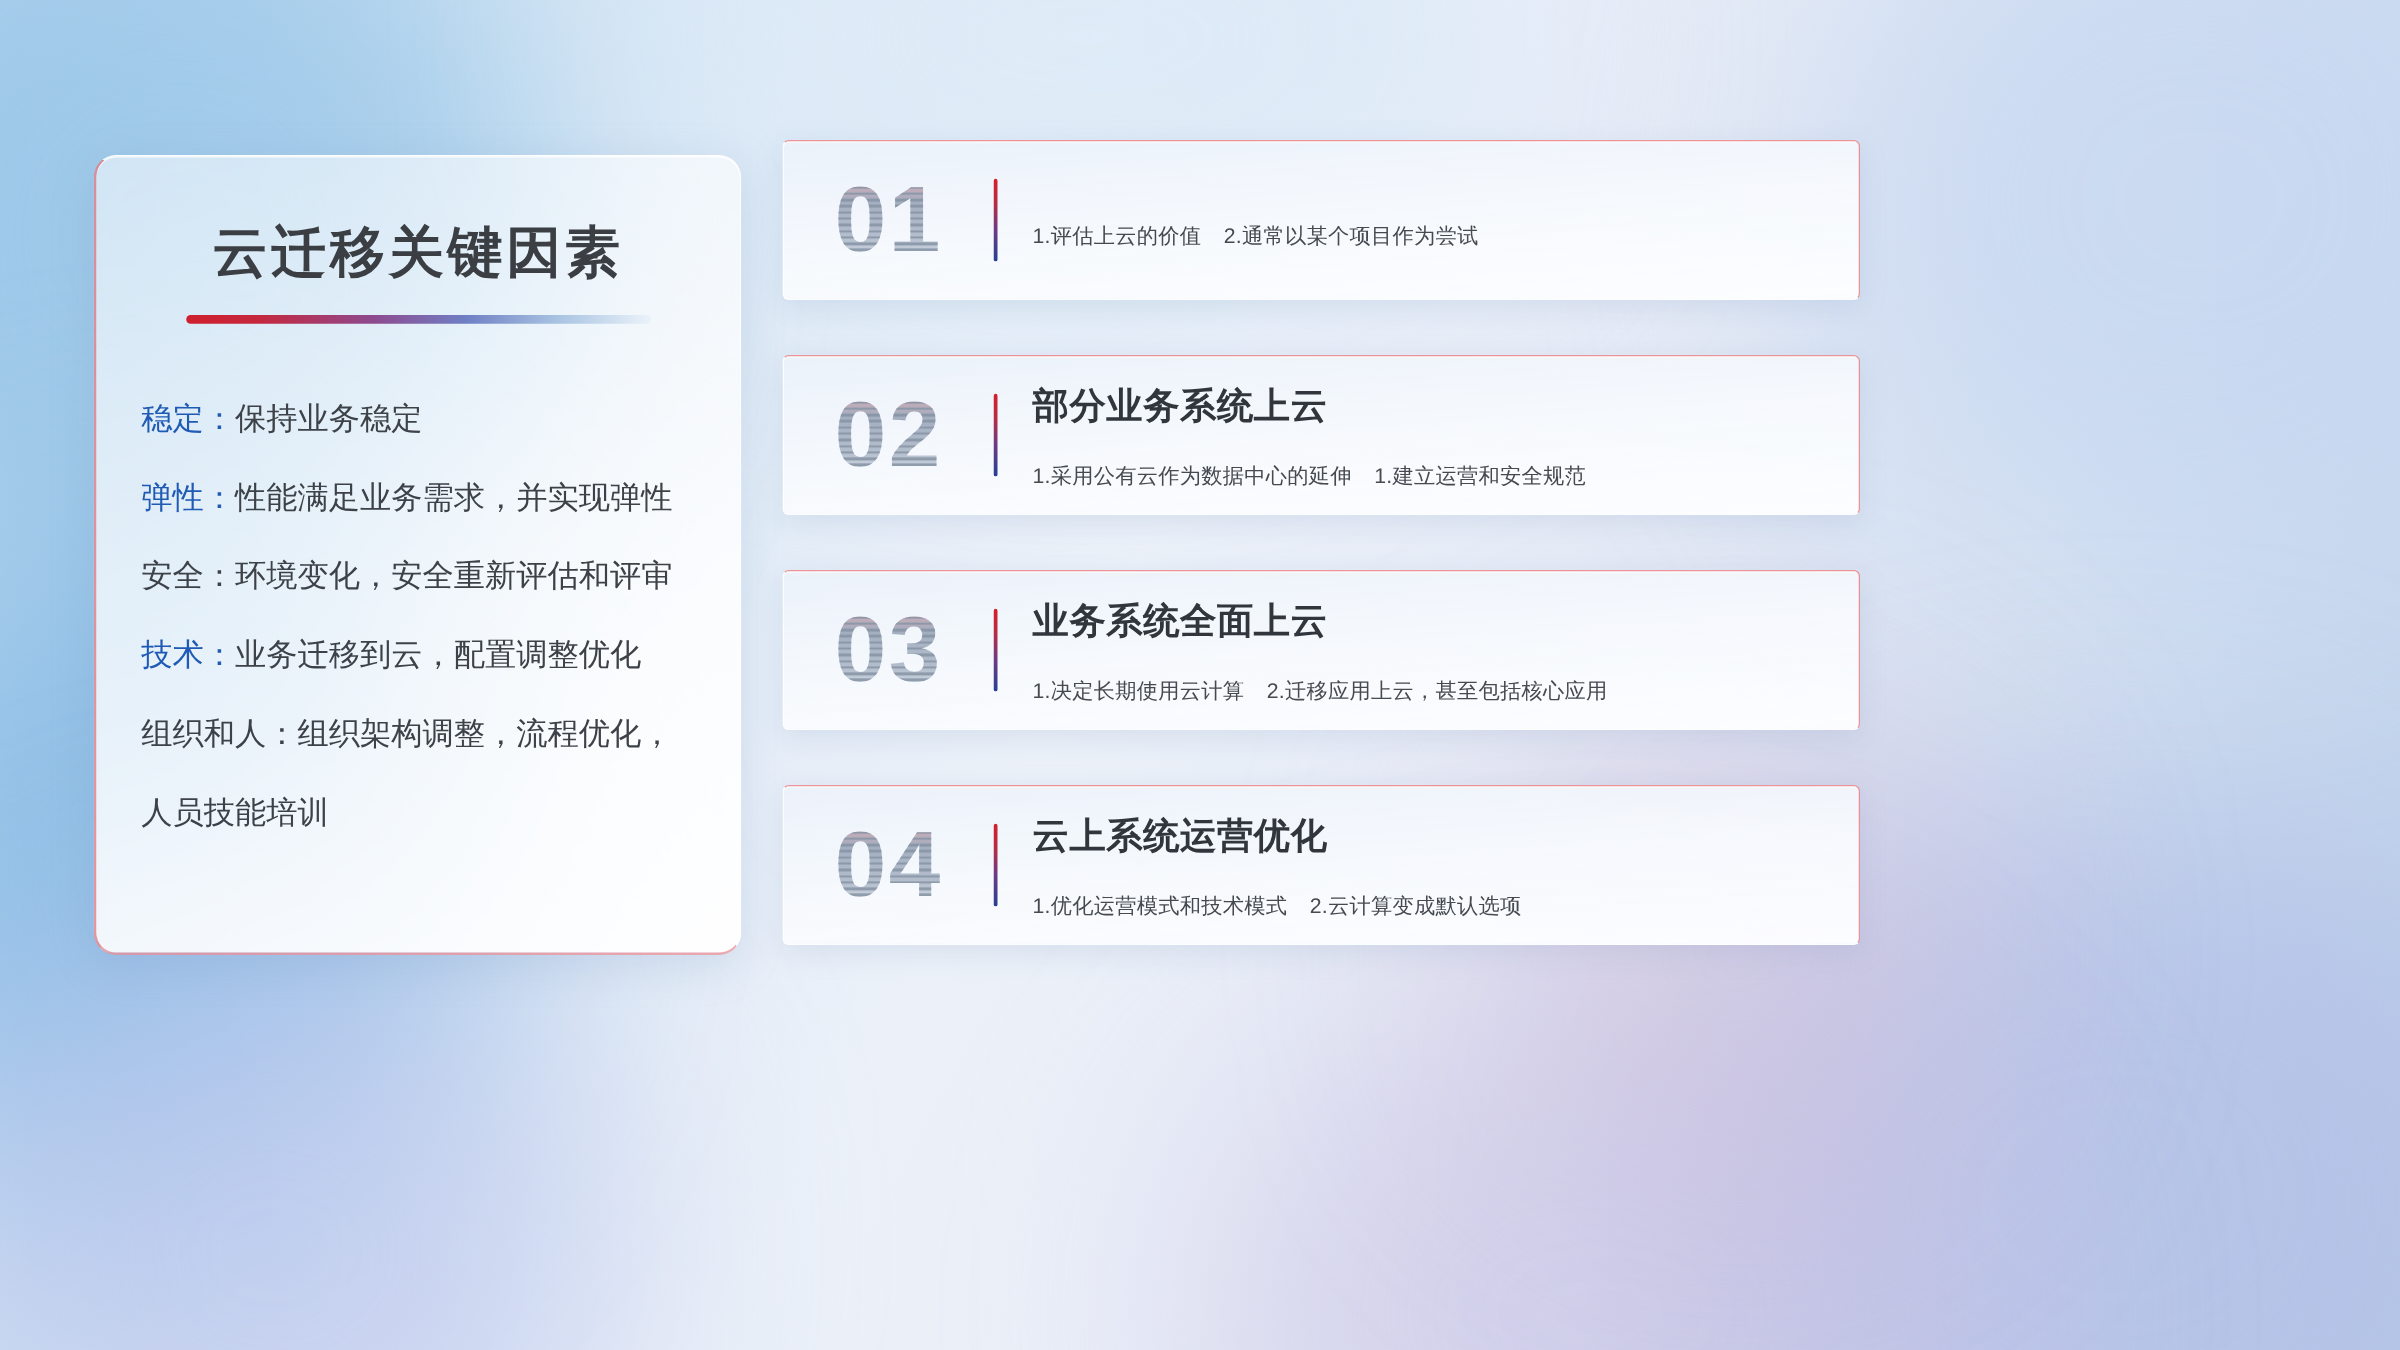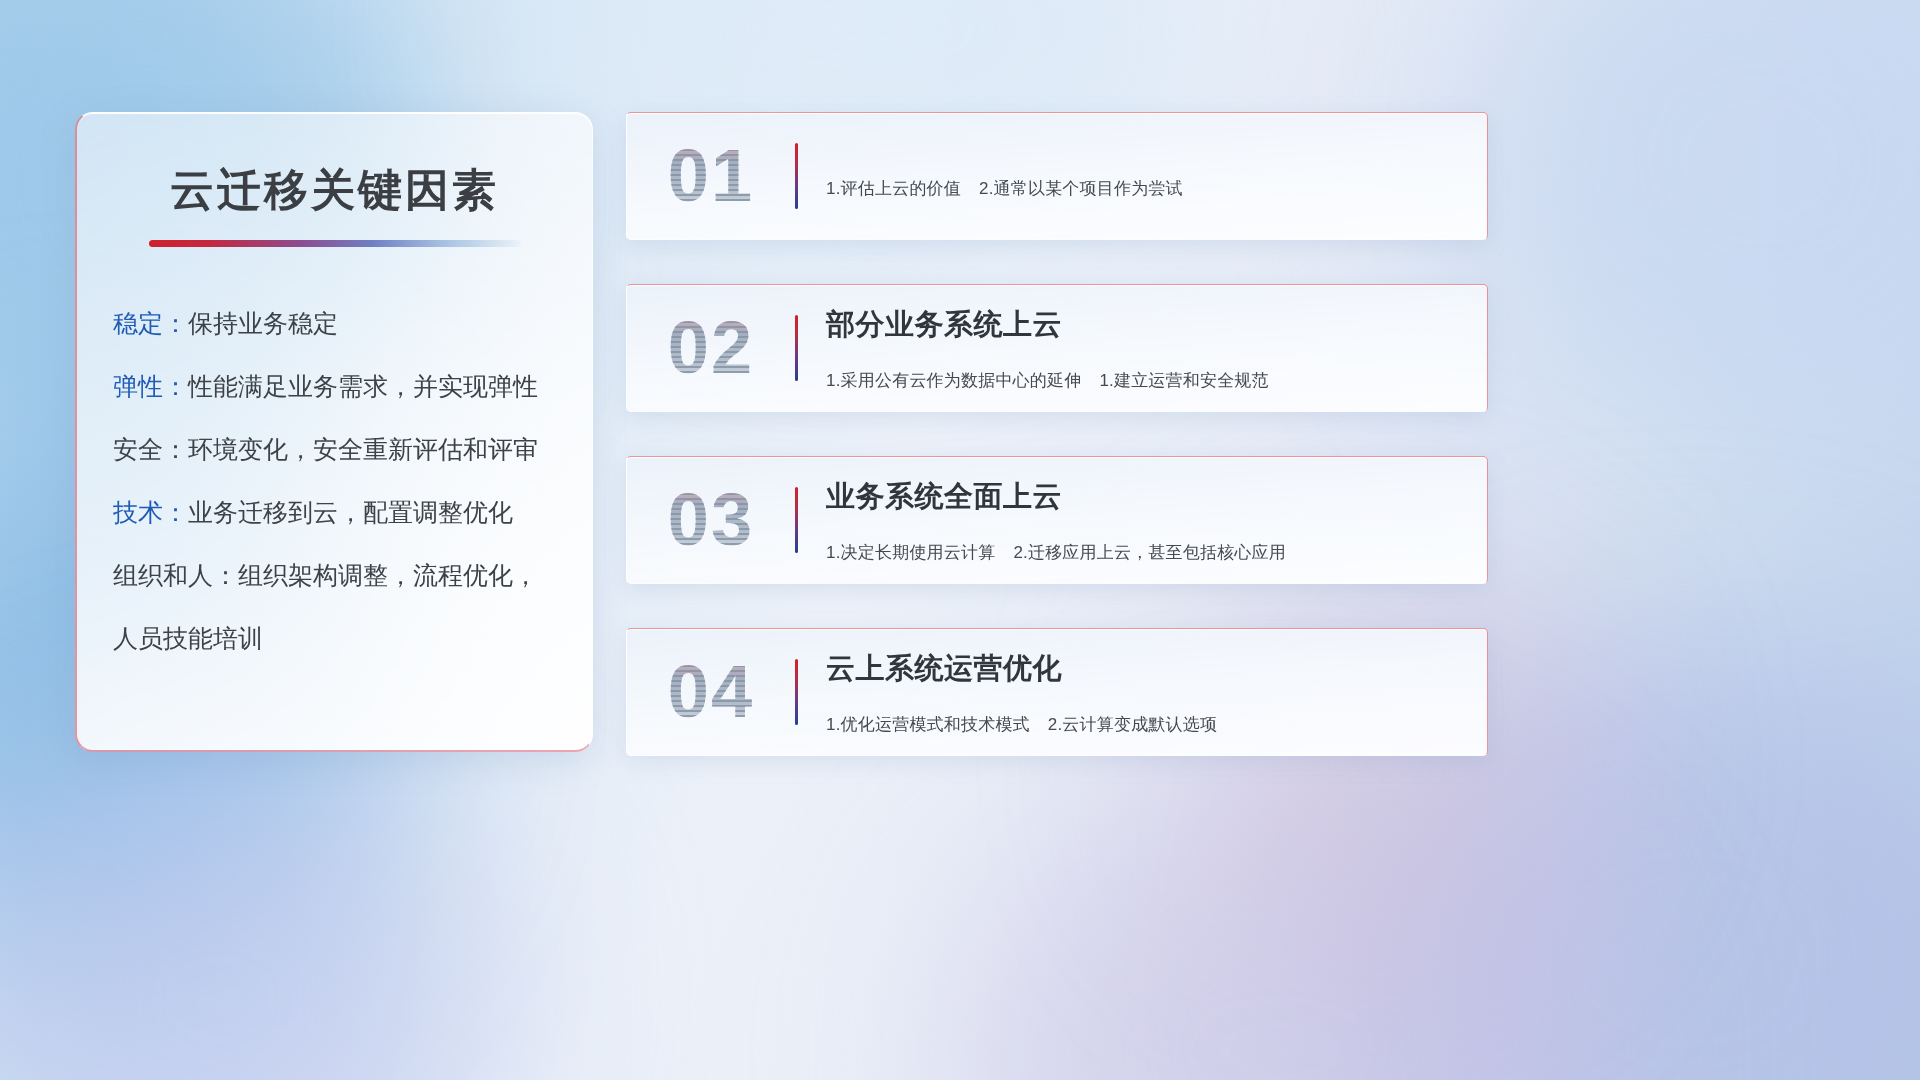--- a/index.html
+++ b/index.html
@@ -35,21 +35,21 @@
   .blob-g { left:520px;   top:-200px;  width:700px;  height:460px;  background:rgba(214,230,246,.80); }
   .blob-h { left:1180px;  top:560px;   width:420px;  height:400px;  background:rgba(208,186,214,.45); }
   .bg-sheen {
     position:absolute; inset:0;
     background:linear-gradient(90deg, rgba(255,255,255,0) 0%, rgba(255,255,255,.18) 42%, rgba(255,255,255,.05) 70%, rgba(255,255,255,0) 100%);
   }
 
   
   .left-panel {
     position:absolute;
-    left:75px; top:112px;
+    left:75px; top:124px;
     width:518px; height:640px;
     border-radius:18px;
     background:linear-gradient(160deg, rgba(255,255,255,.52) 0%, rgba(255,255,255,.70) 38%, rgba(255,255,255,.88) 78%, rgba(255,255,255,.95) 100%);
     border:1px solid rgba(255,255,255,.75);
     border-left:2px solid rgba(214,66,80,.55);
     border-bottom:2px solid rgba(214,66,80,.45);
     box-shadow:0 8px 34px rgba(120,150,190,.22), inset 0 1px 0 rgba(255,255,255,.9);
     overflow:hidden;
   }
   .panel-title {

